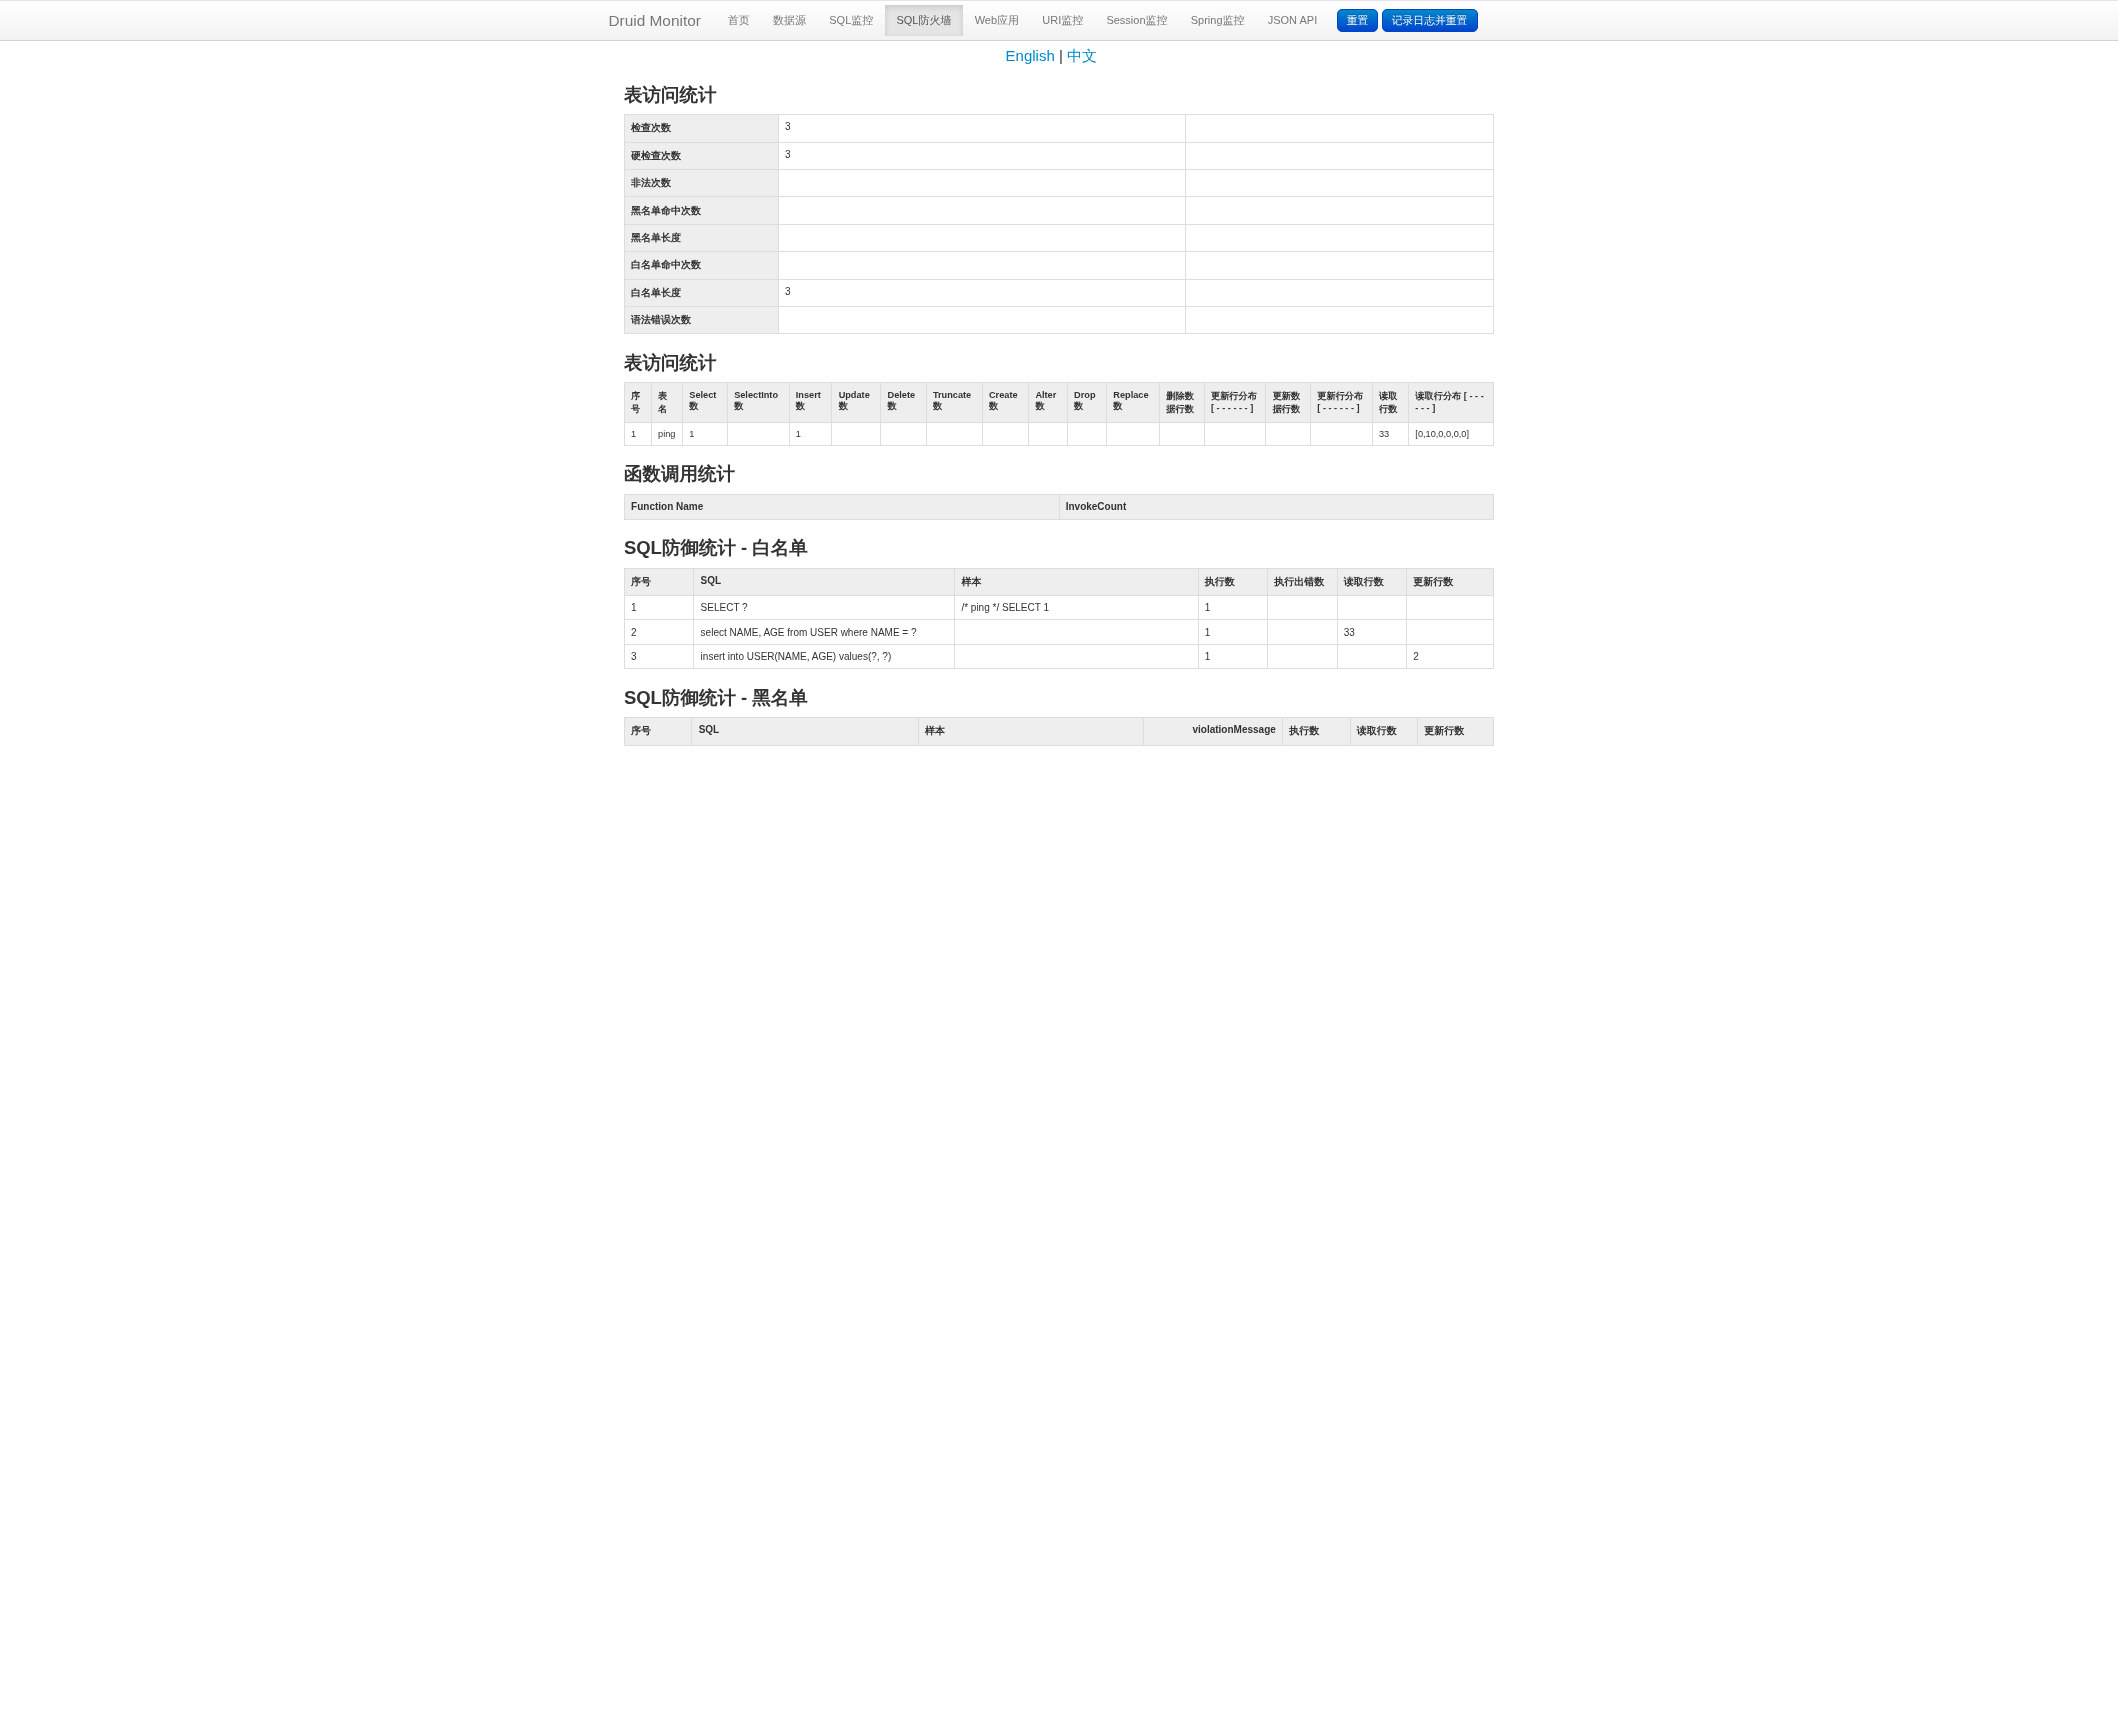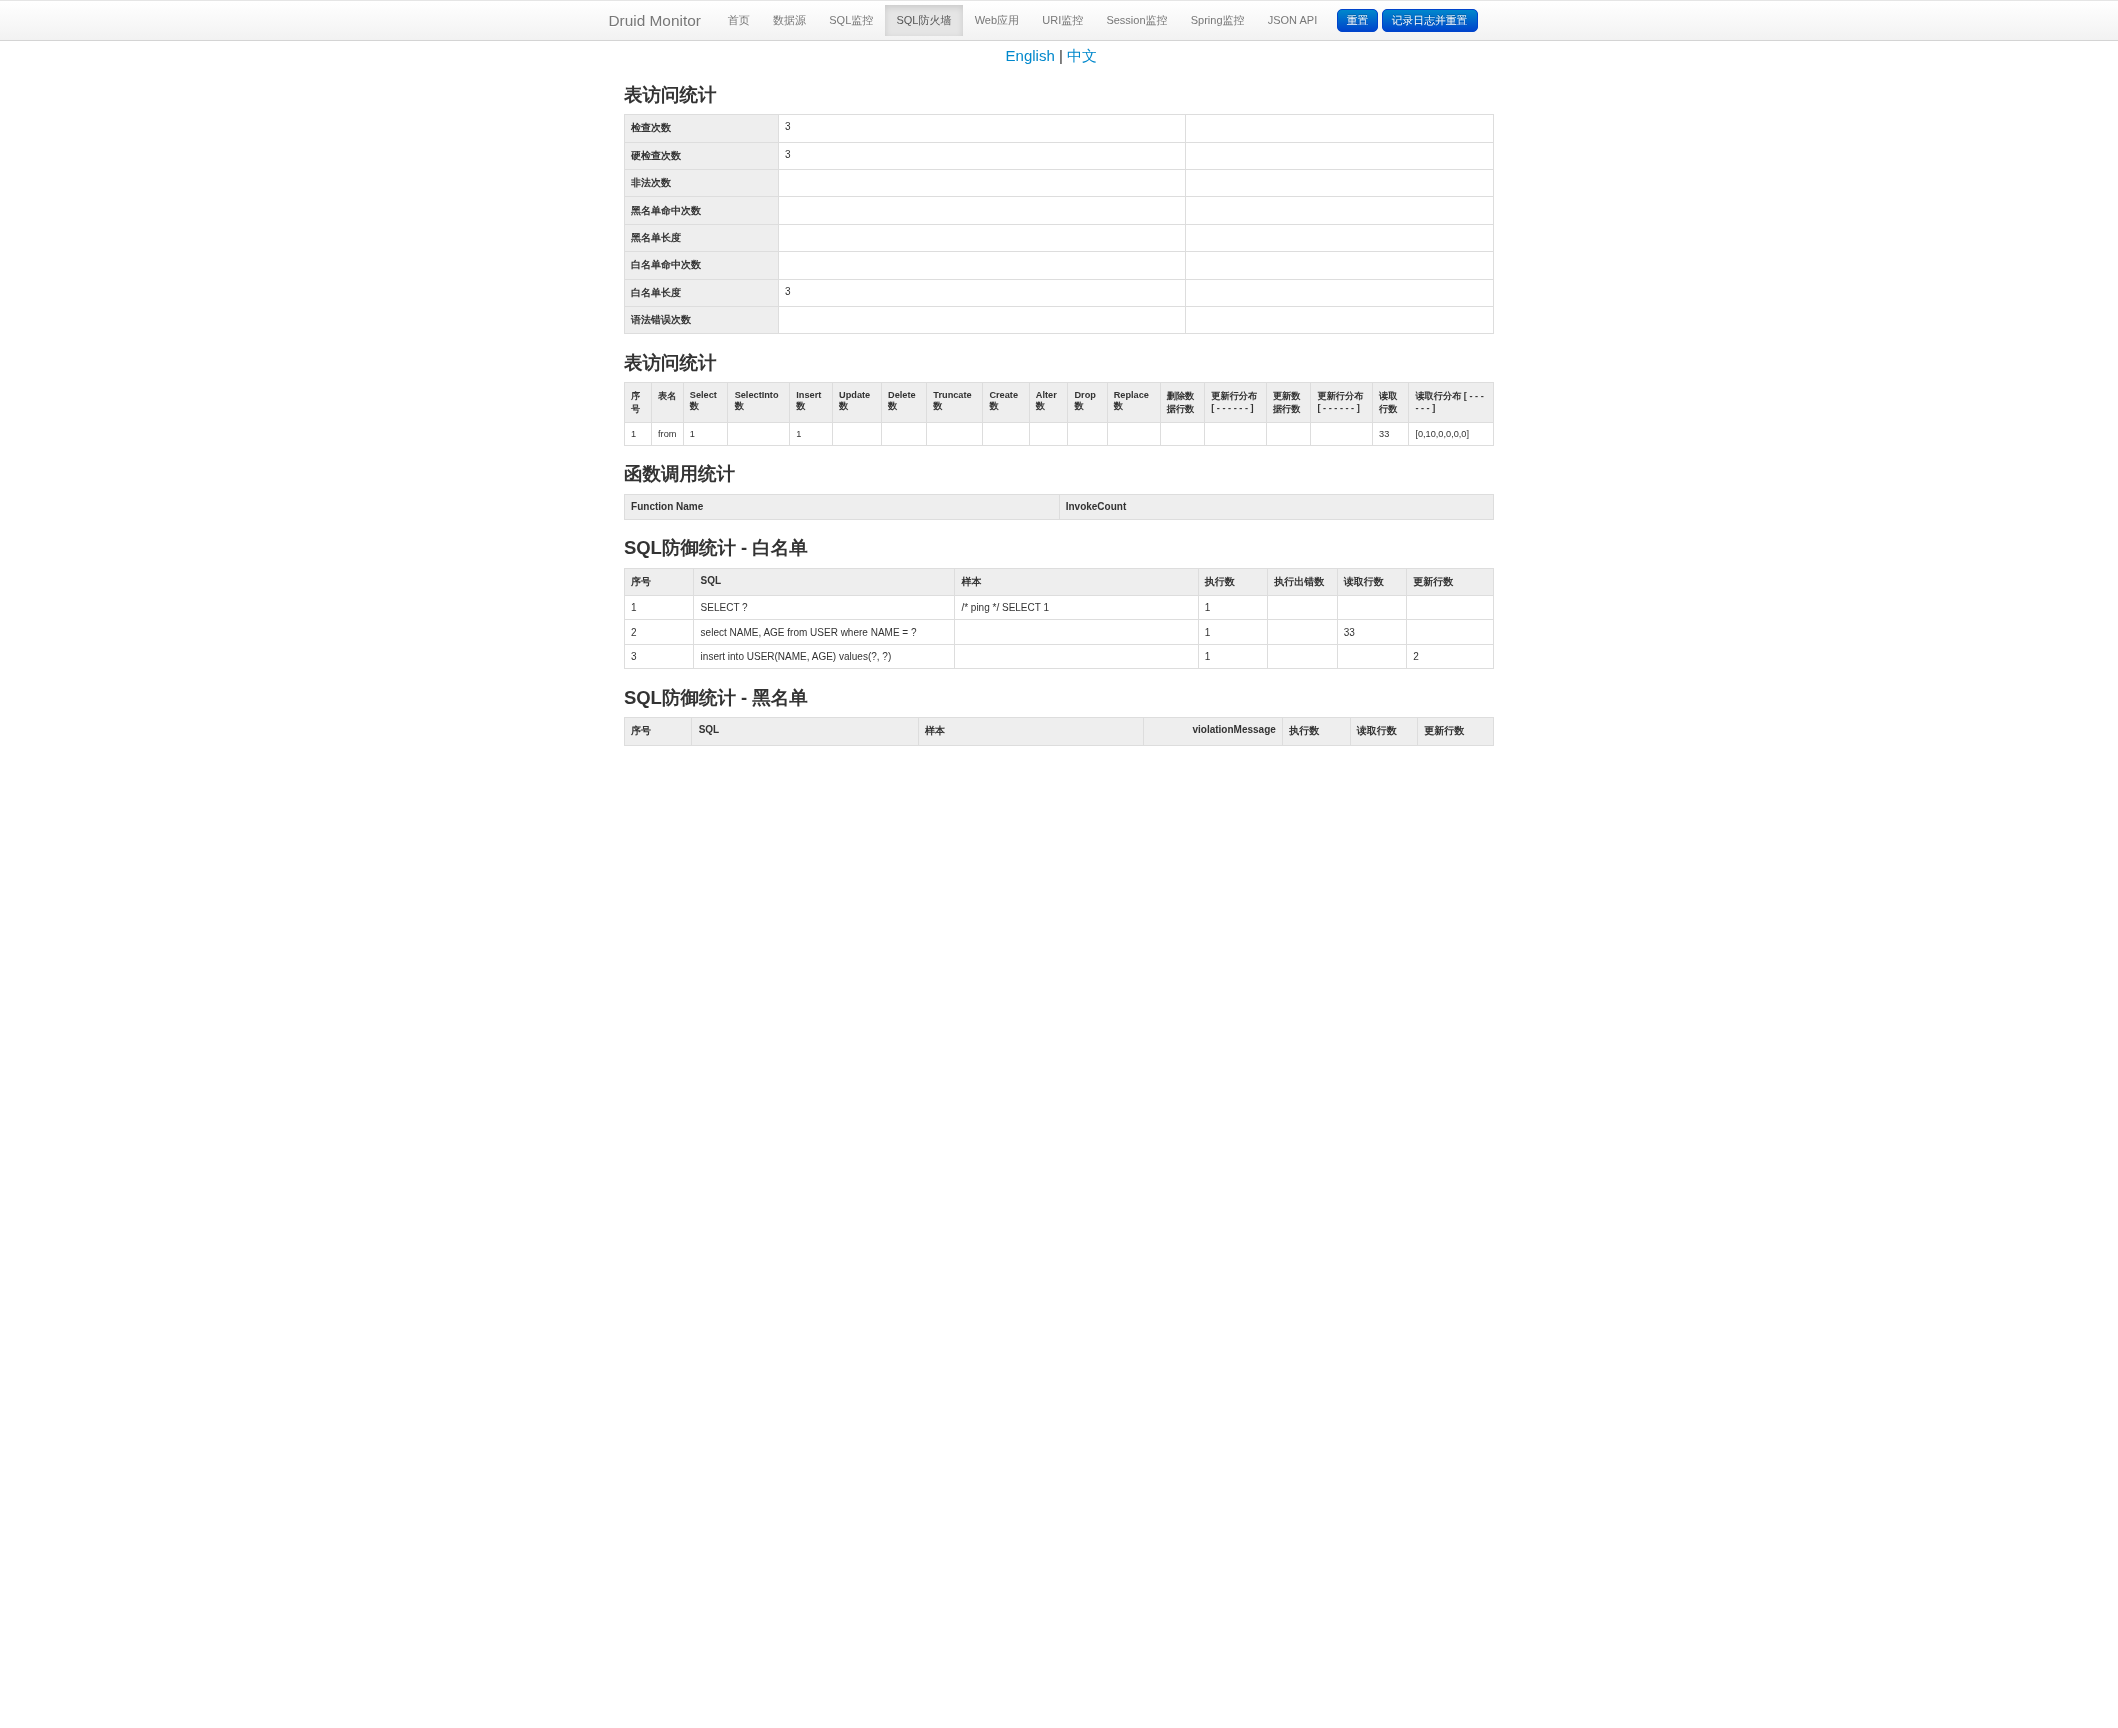--- a/index.html
+++ b/index.html
@@ -223,21 +223,21 @@
           <th>更新行分布 [ - - - - - - ]</th>
           <th>更新数据行数</th>
           <th>更新行分布 [ - - - - - - ]</th>
           <th>读取行数</th>
           <th>读取行分布 [ - - - - - - ]</th>
         </tr>
       </thead>
     <tbody id="tableaccess-rows">
         <tr>
           <td>1</td>
-          <td>from</td>
+          <td>ping</td>
           <td>1</td>
           <td></td>
           <td>1</td>
           <td></td>
           <td></td>
           <td></td>
           <td></td>
           <td></td>
           <td></td>
           <td></td>

